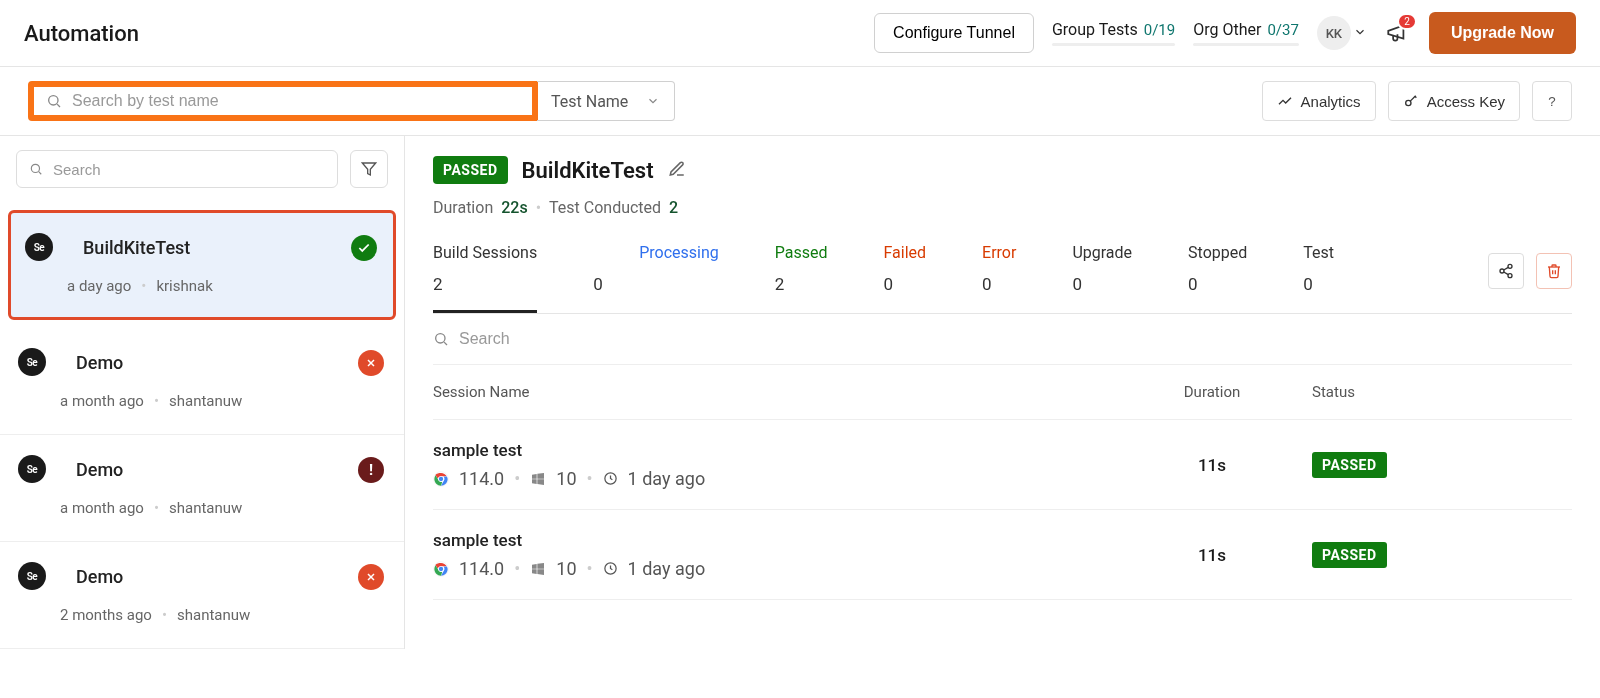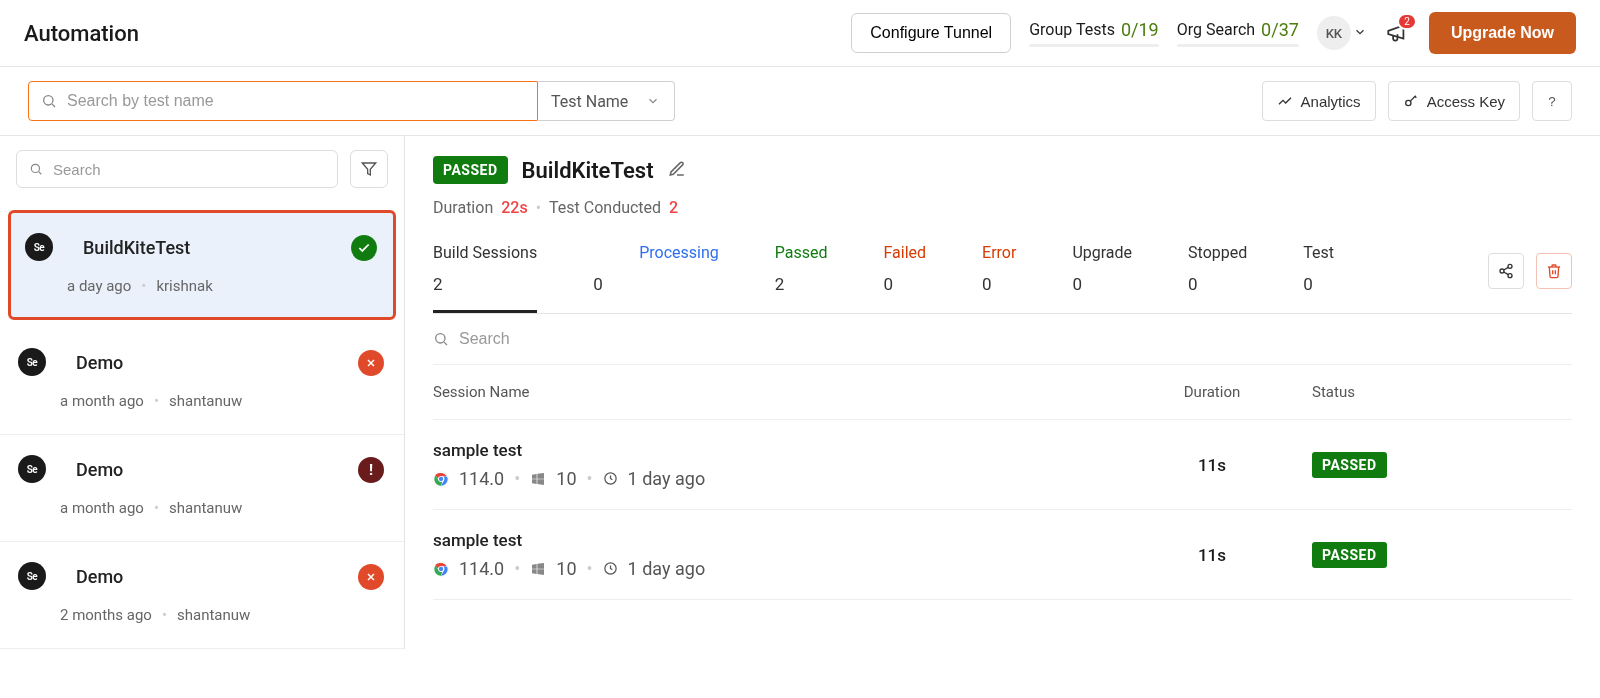--- a/index.html
+++ b/index.html
@@ -5,33 +5,33 @@
   * { box-sizing: border-box; margin: 0; padding: 0; }
   body { font-family: -apple-system, BlinkMacSystemFont, "Segoe UI", Roboto, Arial, sans-serif; font-size: 14px; color: #1a1a1a; background: #fff; width: 1600px; }
 
   
   .topbar { display: flex; align-items: center; justify-content: space-between; padding: 12px 24px; border-bottom: 1px solid #e5e5e5; }
   .page-title { font-size: 22px; font-weight: 500; }
   .topbar-right { display: flex; align-items: center; gap: 18px; }
   .btn-outline { border: 1px solid #d0d0d0; background: #fff; border-radius: 6px; padding: 10px 18px; font-size: 16px; font-weight: 500; cursor: pointer; }
   .test-counter { display: flex; flex-direction: column; gap: 4px; }
   .test-counter .line { display: flex; align-items: center; gap: 6px; font-size: 16px; }
-  .test-counter .val { color: #4d7c0f; font-size: 18px; }
+  .test-counter .val { color: #0f766e; font-size: 15px; }
   .test-counter .bar { height: 3px; width: 100%; background: #eee; border-radius: 2px; }
   .avatar { width: 34px; height: 34px; border-radius: 50%; background: #eee; display: flex; align-items: center; justify-content: center; font-size: 13px; font-weight: 500; color: #555; }
   .avatar-wrap { display: flex; align-items: center; gap: 2px; cursor: pointer; }
   .chev-down { display: inline-block; }
   .bell-wrap { position: relative; cursor: pointer; }
   .bell-badge { position: absolute; top: -6px; right: -6px; background: #e53935; color: #fff; border-radius: 10px; font-size: 10px; padding: 1px 5px; border: 2px solid #fff; }
   .upgrade-btn { background: #c85a1e; color: #fff; border: none; border-radius: 6px; padding: 12px 22px; font-size: 16px; font-weight: 600; cursor: pointer; }
 
   
   .subbar { display: flex; align-items: center; justify-content: space-between; padding: 14px 28px; border-bottom: 1px solid #e5e5e5; }
   .subbar-left { display: flex; align-items: center; }
-  .search-main { display: flex; align-items: center; border: 1px solid #f97316; border-radius: 4px; width: 510px; height: 40px; padding: 4px 12px; gap: 10px; justify-content: flex-end; }
+  .search-main { display: flex; align-items: center; border: 6px solid #f97316; border-radius: 4px; width: 510px; height: 40px; padding: 4px 12px; gap: 10px; justify-content: flex-end; }
   .search-main input { border: none; outline: none; font-size: 16px; flex: 1; color: #333; }
   .select-wrap { display: flex; align-items: center; border: 1px solid #d0d0d0; border-left: none; border-radius: 0 4px 4px 0; height: 40px; padding: 0 14px; gap: 18px; font-size: 16px; color: #555; cursor: pointer; margin-left: -1px; }
   .search-main { border-radius: 4px 0 0 4px; }
   .subbar-right { display: flex; gap: 12px; }
   .light-btn { display: flex; align-items: center; gap: 8px; border: 1px solid #ddd; border-radius: 4px; padding: 9px 14px; background: #fff; font-size: 15px; color: #333; cursor: pointer; }
   .icon-btn { border: 1px solid #ddd; border-radius: 4px; width: 40px; height: 40px; display: flex; align-items: center; justify-content: center; background: #fff; cursor: pointer; color: #555; }
 
   
   .main { display: flex; }
 
@@ -55,21 +55,21 @@
   .build-meta { margin-top: 16px; margin-left: 42px; color: #666; font-size: 15px; display: flex; align-items: center; gap: 10px; }
   .dot-sep { color: #ccc; }
 
   .content { flex: 1; padding: 20px 28px; }
   .content-header { display: flex; align-items: center; gap: 14px; }
   .passed-badge { background: #107c10; color: #fff; font-size: 14px; font-weight: 700; padding: 6px 10px; border-radius: 4px; letter-spacing: 0.5px; }
   .content-title { font-size: 22px; font-weight: 600; }
   .edit-icon { color: #666; cursor: pointer; }
   .content-sub { margin-top: 14px; color: #555; font-size: 16px; display: flex; gap: 8px; align-items: center; }
   .content-sub .label { color: #666; }
-  .content-sub .val { color: #ef4444; font-weight: 500; }
+  .content-sub .val { color: #14532d; font-weight: 500; }
 
   .tabs { display: flex; align-items: flex-start; border-bottom: 1px solid #e5e5e5; margin-top: 26px; position: relative; }
   .tab { padding: 0 0 16px 0; margin-right: 56px; cursor: pointer; }
   .tab .tlabel { font-size: 16px; color: #333; margin-bottom: 12px; }
   .tab .tval { font-size: 17px; color: #333; }
   .tab.active { border-bottom: 3px solid #222; }
   .tab.c-blue .tlabel { color: #2f6fed; margin-left: 46px; }
   .tab.c-green .tlabel { color: #107c10; }
   .tab.c-red .tlabel { color: #d83b01; }
   .tab.c-orange .tlabel { color: #d83b01; }
@@ -106,21 +106,21 @@
     <div class="test-counter">
       <div class="line">
         <span>Group Tests</span>
         <span class="val">0/19</span>
       </div>
       <div class="bar"></div>
     </div>
 
     <div class="test-counter">
       <div class="line">
-        <span>Org Search</span>
+        <span>Org Other</span>
         <span class="val">0/37</span>
       </div>
       <div class="bar"></div>
     </div>
 
     <div class="avatar-wrap">
       <div class="avatar">KK</div>
       <span class="chev-down">
         <svg width="14" height="14" viewBox="0 0 24 24" fill="none" stroke="#333" stroke-width="2">
             <polyline points="6 9 12 15 18 9"></polyline>

